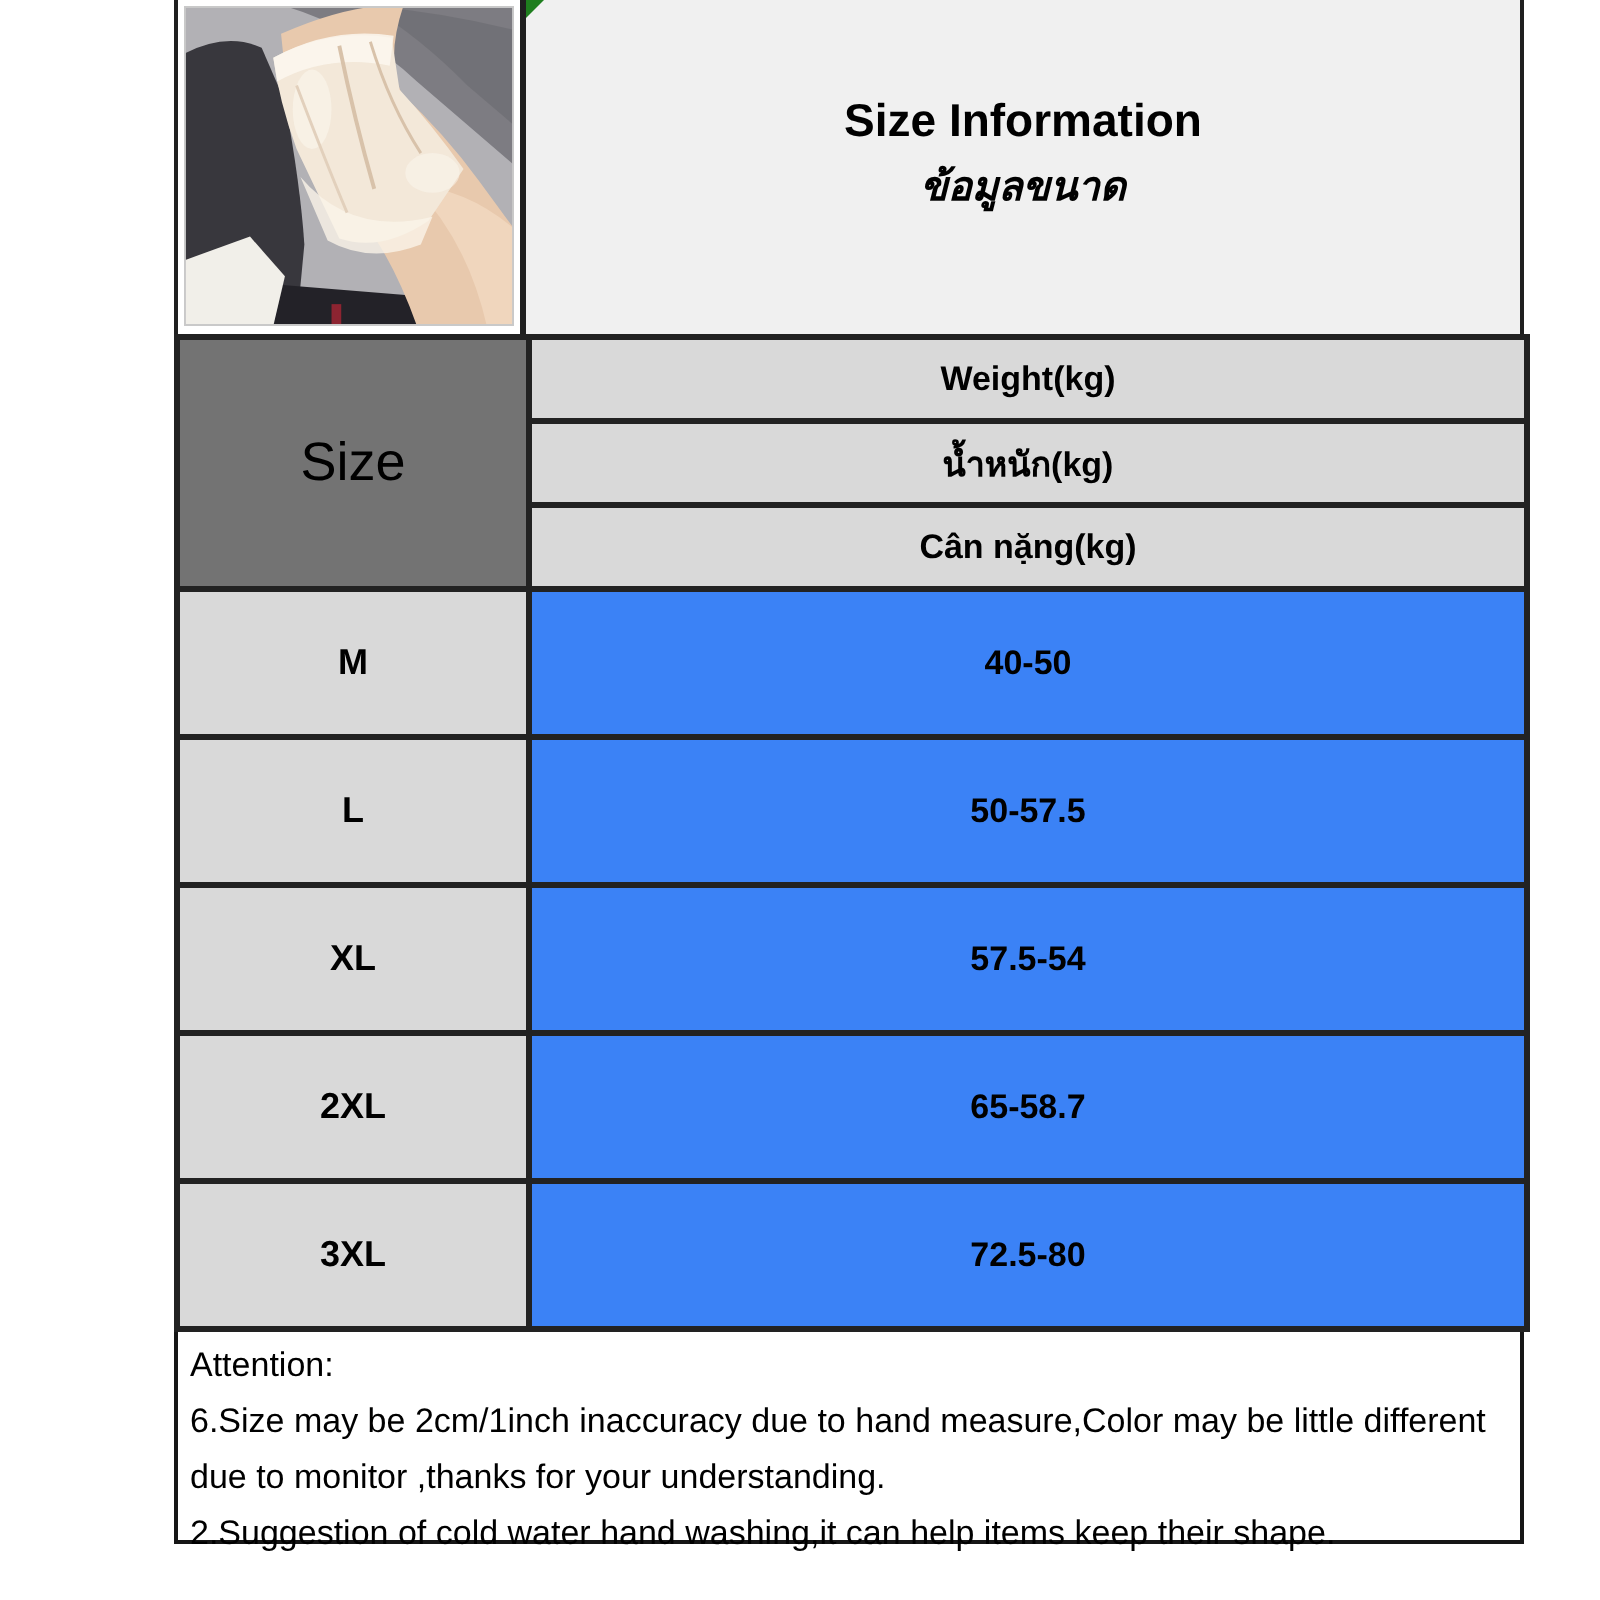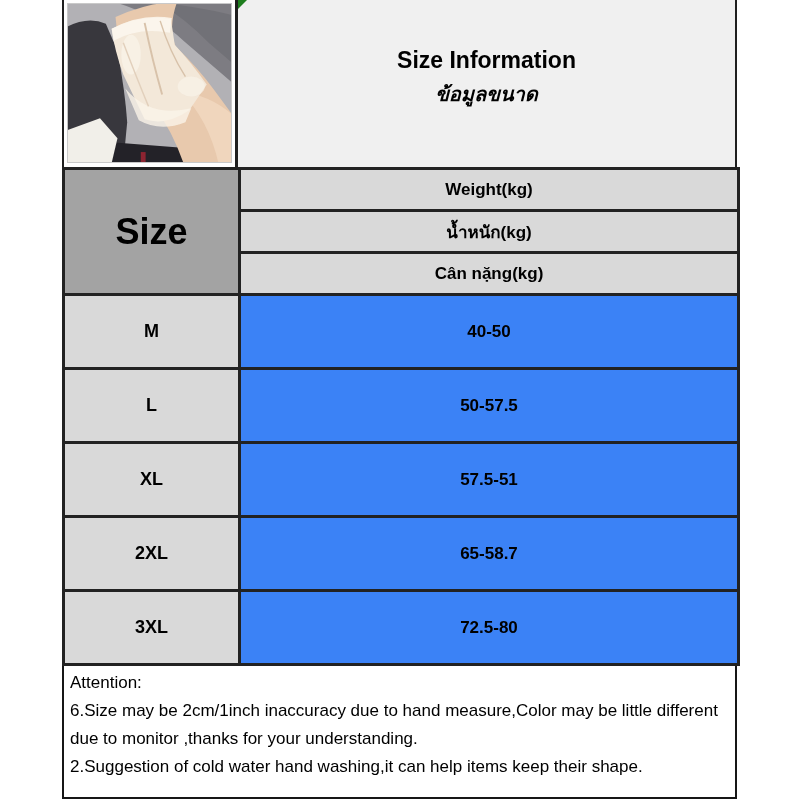--- a/index.html
+++ b/index.html
@@ -3,21 +3,21 @@
 <meta charset="utf-8">
 <style>
   * { margin: 0; padding: 0; box-sizing: border-box; }
   html, body {
     width: 800px; height: 800px;
     background: #ffffff;
     font-family: "Liberation Sans", "DejaVu Sans", sans-serif;
     color: #000000;
     overflow: hidden;
   }
-  .sheet { width: 675px; margin-left: 62px; }
+  .sheet { width: 675px; margin-left: 87px; }
 
   
   .top-row { display: flex; height: 167px; }
   .photo-cell {
     width: 176px; height: 167px;
     border-left: 2px solid #1f1f1f;
     border-right: 3px solid #1f1f1f;
     background: #ffffff;
     padding: 3px 3px 4px 3px;
   }
@@ -46,41 +46,41 @@
     width: 675px;
     border-collapse: collapse;
     table-layout: fixed;
   }
   table.size-table td {
     border: 3px solid #222222;
     text-align: center;
     vertical-align: middle;
   }
   td.c-size {
-    background: #a3a3a3;
-    font-size: 36px; font-weight: bold;
+    background: #737373;
+    font-size: 27px; font-weight: normal;
   }
   td.c-whead {
     background: #d9d9d9;
     font-size: 17px; font-weight: bold;
     height: 42px;
   }
   td.c-label {
     background: #d9d9d9;
     font-size: 18px; font-weight: bold;
     height: 74px;
   }
   td.c-value {
     background: #3b82f6;
     font-size: 17px; font-weight: bold;
   }
 
   
   .attention {
-    height: 133px;
+    height: 106px;
     border-left: 2px solid #161616;
     border-right: 2px solid #161616;
     border-bottom: 2px solid #161616;
     background: #ffffff;
     padding: 3px 8px 0 6px;
     font-size: 17px;
     line-height: 28px;
     font-weight: normal;
   }
 </style>
@@ -139,21 +139,21 @@
     <tr>
       <td class="c-label">M</td>
       <td class="c-value">40-50</td>
     </tr>
     <tr>
       <td class="c-label">L</td>
       <td class="c-value">50-57.5</td>
     </tr>
     <tr>
       <td class="c-label">XL</td>
-      <td class="c-value">57.5-51</td>
+      <td class="c-value">57.5-54</td>
     </tr>
     <tr>
       <td class="c-label">2XL</td>
       <td class="c-value">65-58.7</td>
     </tr>
     <tr>
       <td class="c-label">3XL</td>
       <td class="c-value">72.5-80</td>
     </tr>
   </tbody>

